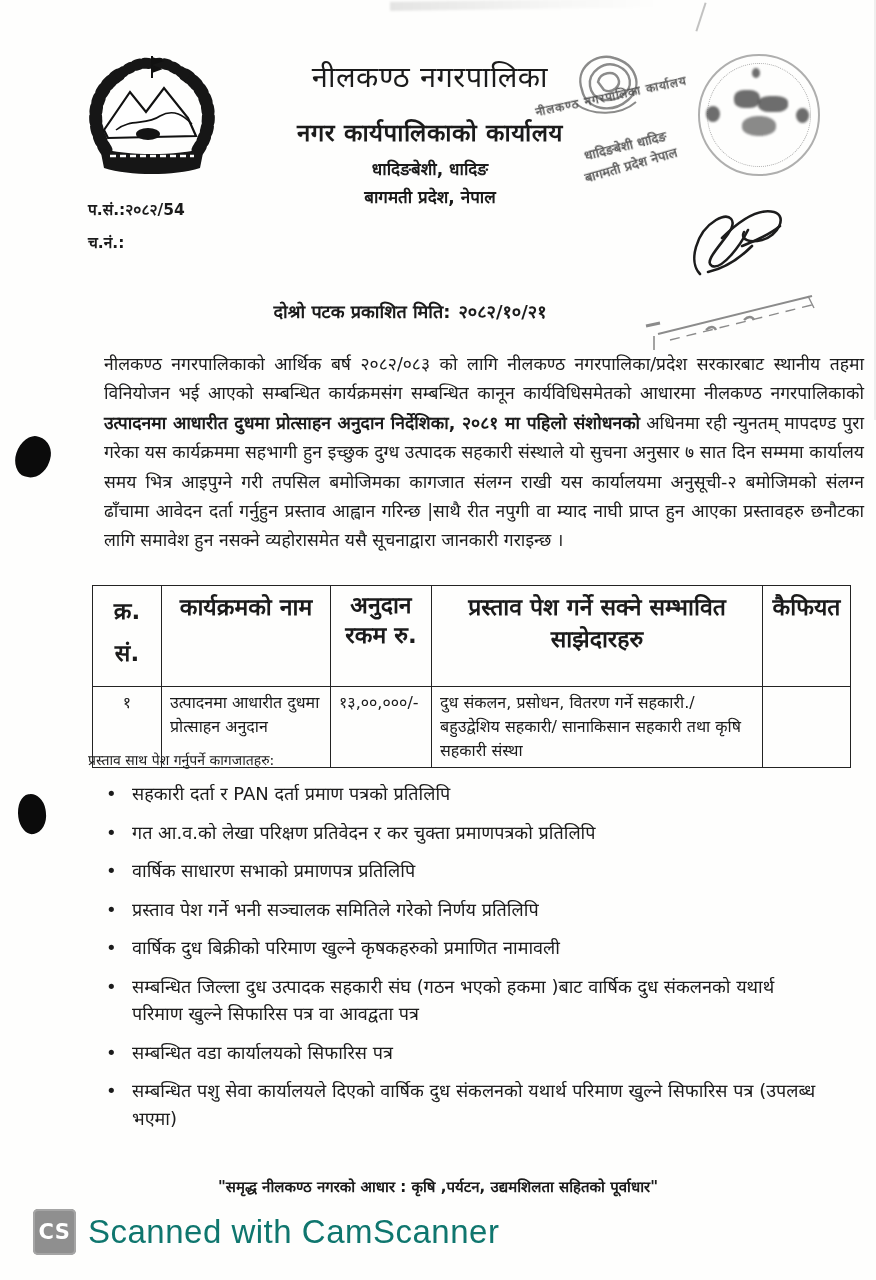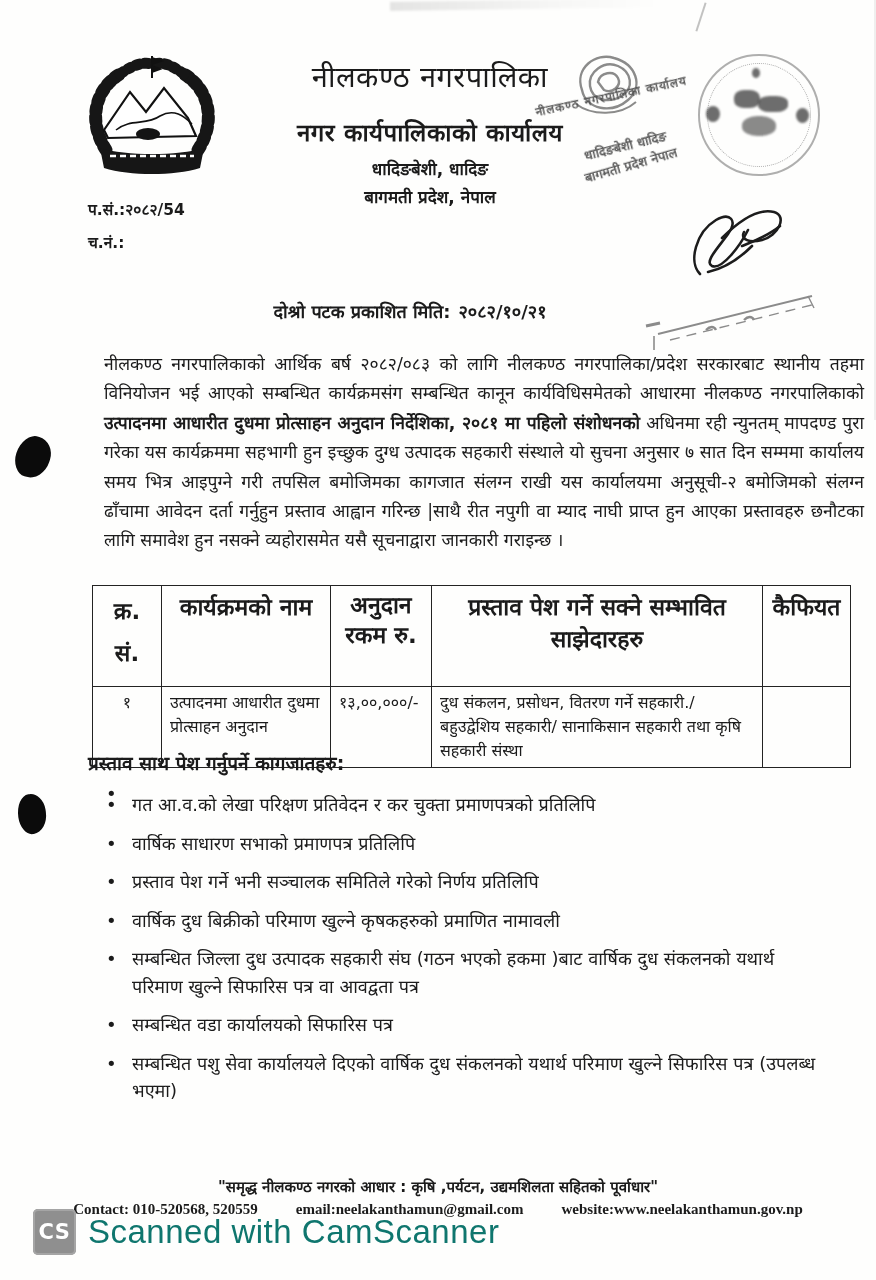--- a/index.html
+++ b/index.html
@@ -47,21 +47,21 @@
 
   table.notice{position:absolute;left:92px;top:585px;border-collapse:collapse;table-layout:fixed;width:758px;}
   table.notice th,table.notice td{border:1.6px solid #232323;padding:4px 8px;vertical-align:top;}
   table.notice th{font-size:23px;font-weight:bold;text-align:center;}
   th.sn{white-space:pre-line;line-height:42px;font-weight:bold;}
   th.amt{white-space:pre-line;line-height:30px;}
   table.notice .hrow th{height:92px;}
   table.notice td{font-size:16px;line-height:1.5;}
   td.c{text-align:center;}
 
-  .docs-head{position:absolute;left:88px;top:750px;font-size:19px;font-weight:bold;}
+  .docs-head{position:absolute;left:88px;top:750px;font-size:14px;font-weight:normal;}
   .docs-list{position:absolute;left:100px;top:780px;width:720px;margin:0;padding:0;list-style:none;}
   .docs-list li{position:relative;padding-left:32px;margin-bottom:11px;font-size:18px;line-height:27.5px;}
   .docs-list .dot{position:absolute;left:6px;top:0;font-size:18px;}
 
   .foot-tag{position:absolute;left:0;top:1176px;width:876px;text-align:center;font-size:15px;font-weight:bold;}
   .foot-contact{position:absolute;left:0;top:1201px;width:876px;display:flex;justify-content:center;gap:38px;font-family:"Liberation Serif",serif;font-size:15px;font-weight:bold;}
 
   .cam{position:absolute;left:33px;top:1209px;display:flex;align-items:center;gap:12px;}
   .cam .cs{width:43px;height:46px;background:#8f8f8f;border-radius:5px;color:#fff;font-weight:bold;font-size:21px;display:flex;align-items:center;justify-content:center;letter-spacing:.5px;box-shadow:inset 0 0 0 2px #a5a5a5;}
   .cam .txt{font-size:33px;color:#0f766e;letter-spacing:.5px;font-family:"Liberation Sans",sans-serif;}
@@ -187,35 +187,30 @@
       <td>उत्पादनमा आधारीत दुधमा प्रोत्साहन अनुदान</td>
       <td>१३,००,०००/-</td>
       <td>दुध संकलन, प्रसोधन, वितरण गर्ने सहकारी./ बहुउद्वेशिय सहकारी/ सानाकिसान सहकारी तथा कृषि सहकारी संस्था</td>
       <td></td>
     </tr>
   </tbody>
     </table>
 
   <div class="docs-head">प्रस्ताव साथ पेश गर्नुपर्ने कागजातहरु:</div>
   <ul class="docs-list">
-    <li><span class="dot">•</span></li>
+    <li><span class="dot">•</span><span>सहकारी दर्ता र PAN दर्ता प्रमाण पत्रको प्रतिलिपि</span></li>
     <li><span class="dot">•</span><span>गत आ.व.को लेखा परिक्षण प्रतिवेदन र कर चुक्ता प्रमाणपत्रको प्रतिलिपि</span></li>
     <li><span class="dot">•</span><span>वार्षिक साधारण सभाको प्रमाणपत्र प्रतिलिपि</span></li>
     <li><span class="dot">•</span><span>प्रस्ताव पेश गर्ने भनी सञ्चालक समितिले गरेको निर्णय प्रतिलिपि</span></li>
     <li><span class="dot">•</span><span>वार्षिक दुध बिक्रीको परिमाण खुल्ने कृषकहरुको प्रमाणित नामावली</span></li>
     <li><span class="dot">•</span><span>सम्बन्धित जिल्ला दुध उत्पादक सहकारी संघ (गठन भएको हकमा )बाट वार्षिक दुध संकलनको यथार्थ परिमाण खुल्ने सिफारिस पत्र वा आवद्वता पत्र</span></li>
     <li><span class="dot">•</span><span>सम्बन्धित वडा कार्यालयको सिफारिस पत्र</span></li>
     <li><span class="dot">•</span><span>सम्बन्धित पशु सेवा कार्यालयले दिएको वार्षिक दुध संकलनको यथार्थ परिमाण खुल्ने सिफारिस पत्र (उपलब्ध भएमा)</span></li>
   </ul>
 
   <div class="foot-tag">"समृद्ध नीलकण्ठ नगरको आधार : कृषि ,पर्यटन, उद्यमशिलता सहितको पूर्वाधार"</div>
-  <div class="foot-contact">
-    <span>Contact: 010-520568, 520559</span>
-    <span>email:neelakanthamun@gmail.com</span>
-    <span>website:www.neelakanthamun.gov.np</span>
-  </div>
 
   <div class="cam">
     <div class="cs">CS</div>
     <div class="txt">Scanned with CamScanner</div>
   </div>
 
 </div>
 
 </body></html>

